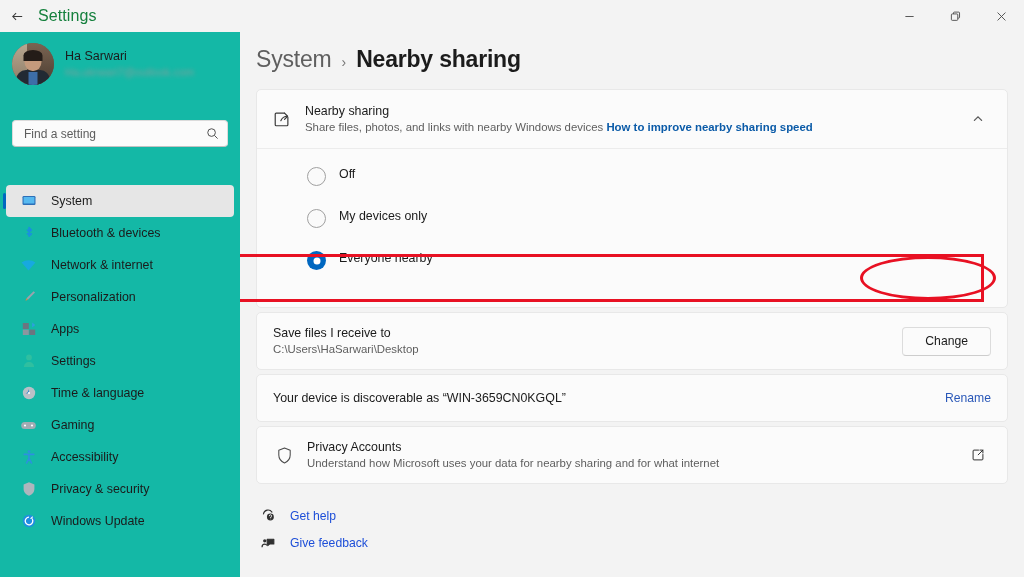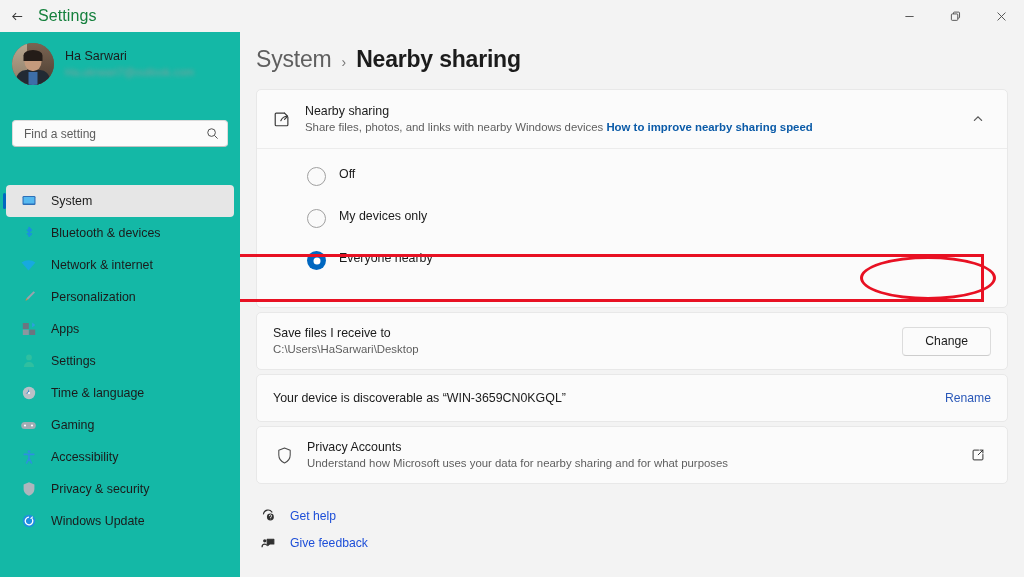--- a/index.html
+++ b/index.html
@@ -598,21 +598,21 @@
 
         <div class="card">
           <div class="row">
             <span class="row-ico">
               <svg width="19" height="19" viewBox="0 0 20 20" fill="none" stroke="currentColor" stroke-width="1.1" stroke-linejoin="round">
                 <path d="M10 2.2l6 2.3v5c0 4.2-2.8 7-6 8.3-3.2-1.3-6-4.1-6-8.3v-5z"></path>
               </svg>
             </span>
             <div class="row-text">
               <div class="row-title">Privacy Accounts</div>
-              <div class="row-sub">Understand how Microsoft uses your data for nearby sharing and for what purposes</div>
+              <div class="row-sub">Understand how Microsoft uses your data for nearby sharing and for what internet</div>
             </div>
             <span class="extlink">
               <svg width="14" height="14" viewBox="0 0 16 16" fill="none" stroke="currentColor" stroke-width="1.1" stroke-linecap="round" stroke-linejoin="round">
                 <path d="M8.6 2.4H3.4a1 1 0 00-1 1v9.2a1 1 0 001 1h9.2a1 1 0 001-1V7.4"></path>
                 <path d="M10.2 2.4h3.4v3.4M13.6 2.4L8.2 7.8"></path>
               </svg>
             </span>
           </div>
         </div>
 

